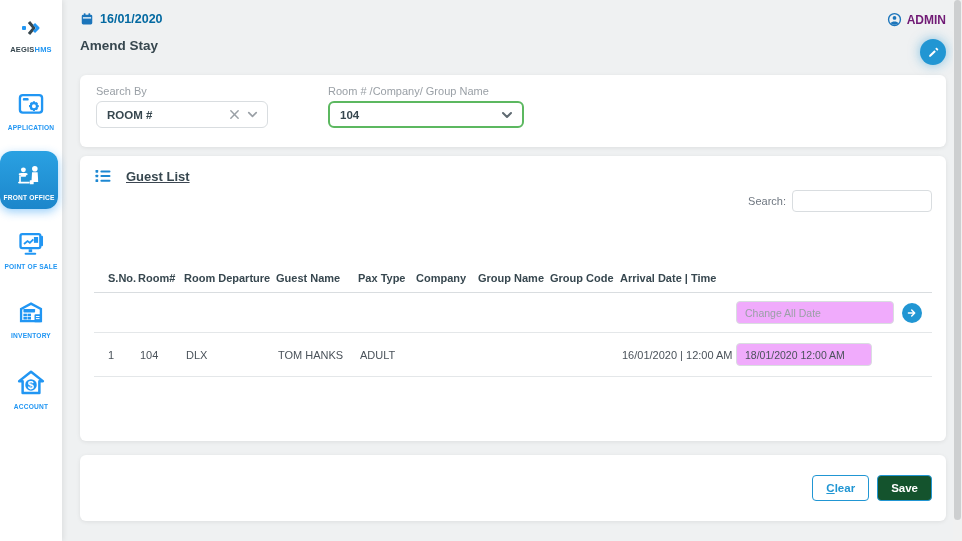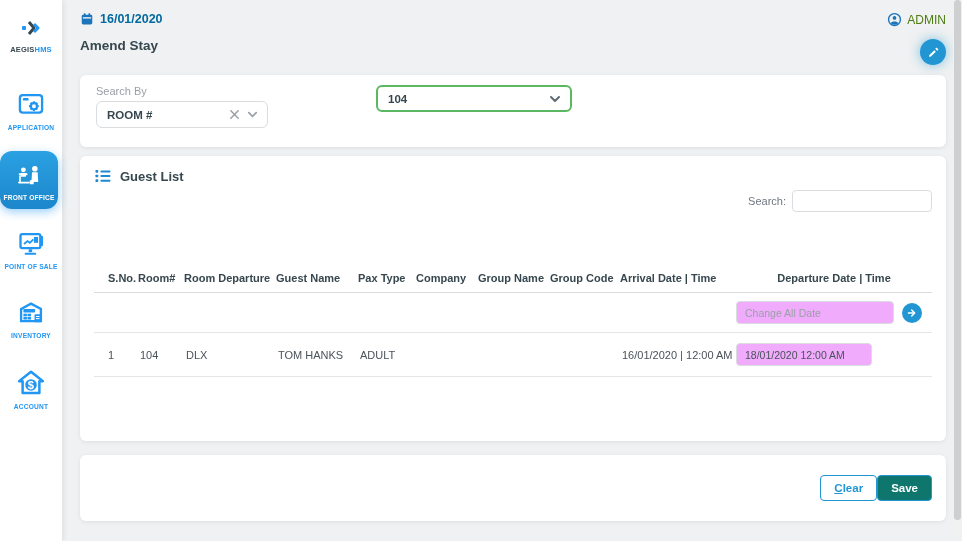--- a/index.html
+++ b/index.html
@@ -19,38 +19,38 @@
   .nav-item.active { background:linear-gradient(180deg,#2aa1e2,#1c86cb); border-radius:12px; margin:6px 4px 6px 0; box-shadow:0 3px 10px rgba(33,150,243,.45); padding:10px 2px 8px; }
   .nav-item.active .nav-label { color:#ffffff; }
   .icon-svg { display:block; }
 
   
   .main { flex:1; padding:12px 16px 0 18px; position:relative; }
   .topbar { display:flex; justify-content:space-between; align-items:flex-start; }
   .topbar-left .date-chip { display:flex; align-items:center; gap:6px; color:#0369a1; font-weight:bold; font-size:12.5px; cursor:pointer; }
   .page-title { font-size:13.5px; font-weight:bold; color:#37474f; margin-top:12px; }
   .topbar-right { display:flex; flex-direction:column; align-items:flex-end; }
-  .admin-chip { display:flex; align-items:center; gap:5px; color:#4d7c0f; font-weight:normal; font-size:12px; cursor:pointer; }
+  .admin-chip { display:flex; align-items:center; gap:5px; color:#701a75; font-weight:bold; font-size:12px; cursor:pointer; }
   .edit-fab { width:26px; height:26px; border-radius:50%; background:#2196d3; border:none; display:flex; align-items:center; justify-content:center; margin-top:12px; cursor:pointer; box-shadow:0 0 12px rgba(33,150,211,.55); }
 
   .card { background:#ffffff; border-radius:6px; box-shadow:0 1px 4px rgba(0,0,0,.08); }
 
   
-  .search-card { margin-top:10px; height:72px; padding:10px 16px; display:flex; gap:108px; }
+  .search-card { margin-top:10px; height:72px; padding:10px 16px; display:flex; gap:60px; }
   .field { display:flex; flex-direction:column; }
   .field-label { font-size:11px; color:#9aa0a6; margin-bottom:4px; }
   .select-box { height:27px; border:1px solid #d9dde0; border-radius:6px; display:flex; align-items:center; padding:0 8px 0 10px; font-size:11.5px; font-weight:bold; color:#37474f; background:#fff; cursor:pointer; }
   .select-box.w1 { width:172px; }
   .select-box.w2 { width:196px; border:2px solid #5cb860; font-weight:bold; }
   .select-box .grow { flex:1; }
   .sel-icon { display:flex; align-items:center; margin-left:6px; }
 
   
   .list-card { margin-top:9px; height:285px; padding:12px 14px; display:flex; flex-direction:column; }
-  .list-title-row { display:flex; align-items:center; gap:8px; }
+  .list-title-row { display:flex; align-items:center; gap:14px;text-decoration:underline; }
   .list-title { font-size:13px; font-weight:bold; color:#37474f; }
   .table-search-row { display:flex; justify-content:flex-end; align-items:center; gap:6px; margin-top:6px; }
   .table-search-label { font-size:11px; color:#6f7780; }
   .table-search-input { width:140px; height:22px; border:1px solid #d9dde0; border-radius:4px; padding:0 6px; font-size:11px; font-family:"Liberation Sans",sans-serif; }
 
   .gtable { margin-top:8px; }
   .grow-cells { display:grid; grid-template-columns:44px 46px 92px 82px 58px 62px 72px 70px 116px 1fr; align-items:center; }
   .ghead { border-bottom:1px solid #d9dde0; padding:4px 0 8px; }
   .ghead span { font-size:11px; font-weight:bold; color:#37474f;margin-top:48px; }
   .ghead .dep-h { text-align:center; }
@@ -59,25 +59,25 @@
   .changeall-row { border-bottom:1px solid #e4e7e9; padding:8px 0; }
   .data-row { border-bottom:1px solid #e4e7e9; padding:10px 0; }
   .dep-cell { display:flex; align-items:center; gap:8px; }
   .dep-input { height:23px; border:1px solid #d9dde0; border-radius:4px; padding:0 8px; font-size:10.5px; color:#4a525a; font-family:"Liberation Sans",sans-serif; background:#f0abfc; }
   .dep-input.changeall { width:158px; }
   .dep-input.rowdate { width:136px; }
   .dep-input::placeholder { color:#9aa0a6; }
   .go-btn { width:20px; height:20px; border-radius:50%; background:#2196d3; border:none; display:flex; align-items:center; justify-content:center; cursor:pointer; flex-shrink:0; }
 
   
-  .footer-card { margin-top:14px; height:66px; display:flex; align-items:center; justify-content:flex-end; gap:0; padding:0 14px; }
+  .footer-card { margin-top:14px; height:66px; display:flex; align-items:center; justify-content:flex-end; gap:8px; padding:0 14px; }
   .btn { font-size:11.5px; font-weight:bold; border-radius:4px; padding:6px 13px; cursor:pointer; font-family:"Liberation Sans",sans-serif; }
   .btn-clear { background:#ffffff; color:#2196d3; border:1px solid #2196d3; }
   .btn-clear .ak { text-decoration:underline; }
-  .btn-save { background:#0f766e; color:#ffffff; border:1px solid #2196d3; }
+  .btn-save { background:#14532d; color:#ffffff; border:1px solid #2196d3; }
 
   
   .scrollbar-track { position:absolute; right:0; top:0; width:9px; height:541px; background:#f0f1f1; }
   .scrollbar-thumb { position:absolute; top:0; left:1px; width:7px; height:520px; background:#cdcfd0; border-radius:4px; }
 </style>
 </head>
 <body>
 
 <div class="app">
 
@@ -216,20 +216,21 @@
               </svg>
           </span>
           <span class="sel-icon">
             <svg width="13" height="13" viewBox="0 0 14 14">
                 <path d="M3 5l4 4 4-4" stroke="#9aa0a6" stroke-width="1.8" fill="none" stroke-linecap="round" stroke-linejoin="round"></path>
               </svg>
           </span>
         </div>
       </div>
       <div class="field">
+        <span class="field-label">Room # /Company/ Group Name</span>
         <div class="select-box w2">
           <span>104</span>
           <span class="grow"></span>
           <span class="sel-icon">
             <svg width="14" height="14" viewBox="0 0 14 14">
                 <path d="M3 5l4 4 4-4" stroke="#5f6a72" stroke-width="2" fill="none" stroke-linecap="round" stroke-linejoin="round"></path>
               </svg>
           </span>
         </div>
       </div>
@@ -259,21 +260,20 @@
         <div class="grow-cells ghead">
           <span class="gcell first" style="font-weight:bold;color:#37474f">S.No.</span>
           <span>Room#</span>
           <span>Room Departure</span>
           <span>Guest Name</span>
           <span>Pax Type</span>
           <span>Company</span>
           <span>Group Name</span>
           <span>Group Code</span>
           <span>Arrival Date | Time</span>
-          <span class="dep-h">Departure Date | Time</span>
         </div>
 
         <div class="grow-cells changeall-row">
           <span></span>
             <span></span>
             <span></span>
             <span></span>
             <span></span>
             <span></span>
             <span></span>

